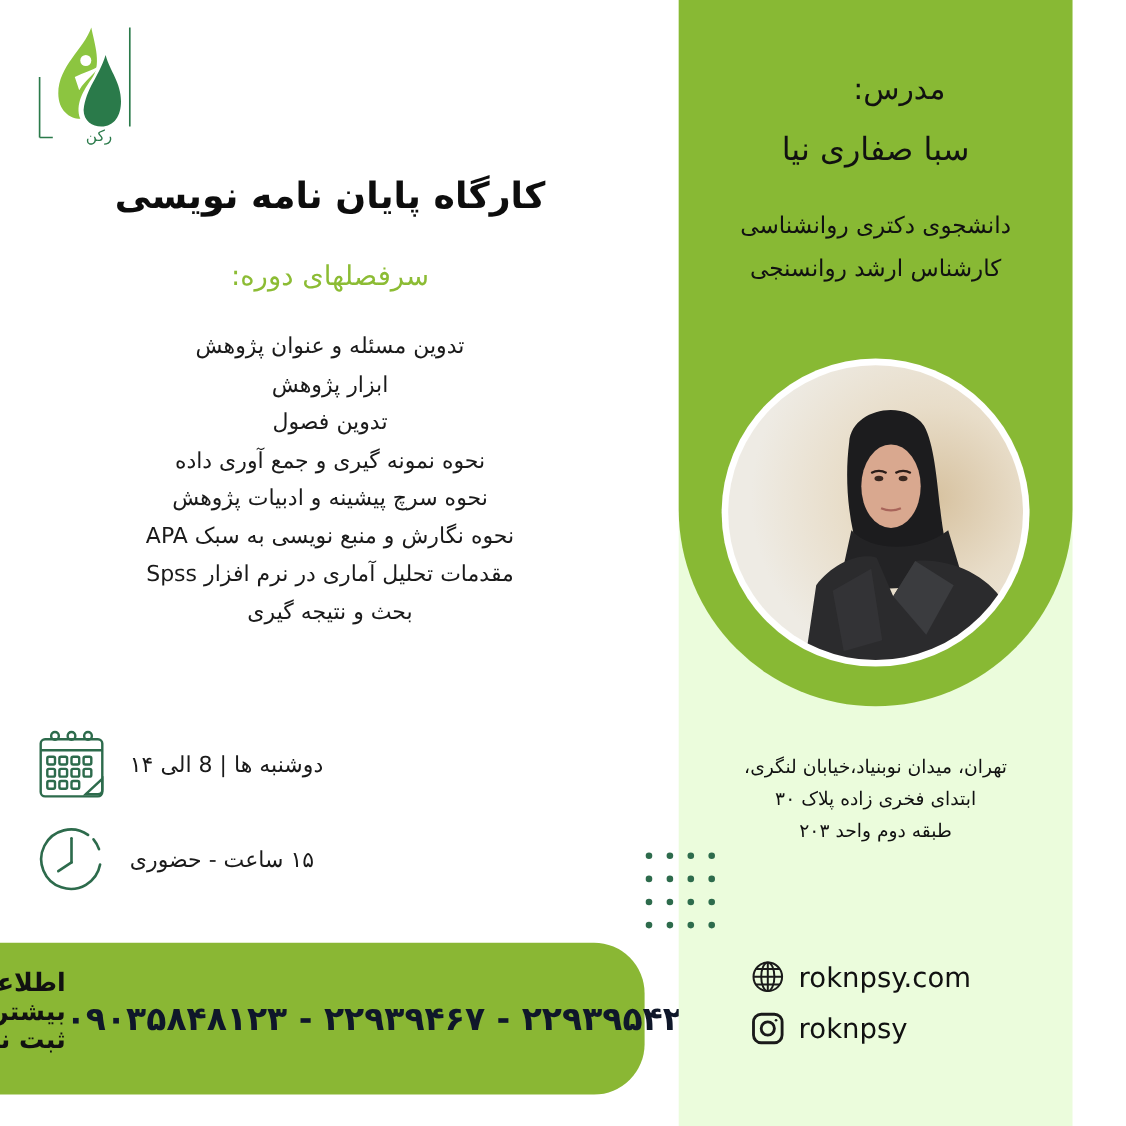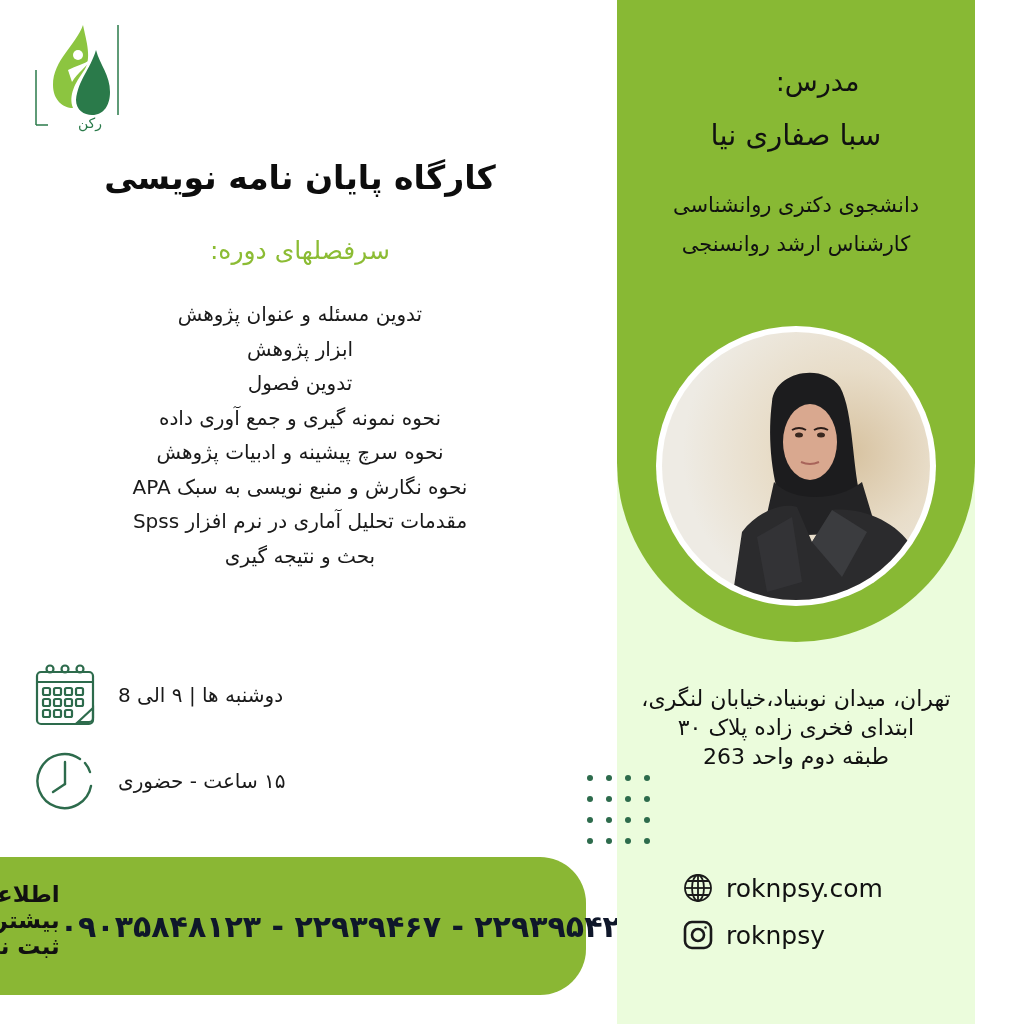--- a/index.html
+++ b/index.html
@@ -74,21 +74,21 @@
     .photo {
       position: absolute; left: 6px; top: 6px; width: 268px; height: 268px;
       border-radius: 50%; overflow: hidden;
       background: radial-gradient(circle at 70% 45%, #d7c2a0 0%, #e8ddc9 35%, #eeebe4 70%);
     }
     .photo svg { width: 100%; height: 100%; display: block; }
 
     .address {
       position: absolute; left: 617px; width: 358px; top: 684px; text-align: center;
     }
-    .address div { font-size: 22px; line-height: 29px; color: #111; white-space: nowrap; }
+    .address div { font-size: 17px; line-height: 29px; color: #111; white-space: nowrap; }
 
     .dots {
       position: absolute; left: 580px; top: 767px; width: 76px; height: 84px;
       display: grid; grid-template-columns: repeat(4, 1fr); grid-template-rows: repeat(4, 1fr);
       align-items: center; justify-items: center;
     }
     .dots span { width: 6px; height: 6px; border-radius: 50%; background: #2d6b4c; display: block; }
 
     .social {
       position: absolute; left: 682px; display: flex; align-items: center; direction: ltr;
@@ -141,21 +141,21 @@
       <rect x="42" y="26" width="7" height="7" rx="1.5"></rect>
     <rect x="9" y="37" width="7" height="7" rx="1.5"></rect>
       <rect x="20" y="37" width="7" height="7" rx="1.5"></rect>
       <rect x="31" y="37" width="7" height="7" rx="1.5"></rect>
       <rect x="42" y="37" width="7" height="7" rx="1.5"></rect>
     <rect x="9" y="48" width="7" height="7" rx="1.5"></rect>
       <rect x="20" y="48" width="7" height="7" rx="1.5"></rect>
       <rect x="31" y="48" width="7" height="7" rx="1.5"></rect>
     <path d="M44 60 L59 46 L59 56 Q59 60 55 60 Z"></path>
   </svg>
-  <span class="text rtl">دوشنبه ها | ۹ الی 8</span>
+  <span class="text rtl">دوشنبه ها | 8 الی ۱۴</span>
 </div>
 
 <div class="info-row row-duration">
   <svg class="icon" viewBox="0 0 62 66" fill="none" stroke="#2d6b4c" stroke-width="2.4" stroke-linecap="round">
     <path d="M57 38 A27 27 0 1 1 46 11"></path>
     <path d="M51 15 A27 27 0 0 1 56 24"></path>
     <line x1="31" y1="14" x2="31" y2="36"></line>
     <line x1="31" y1="36" x2="19" y2="44"></line>
   </svg>
   <span class="text rtl">۱۵ ساعت - حضوری</span>
@@ -192,21 +192,21 @@
       <path d="M70 268 L80 200 C95 180, 120 170, 135 175 L150 210 L170 178 C200 175, 235 190, 250 215 L258 268 Z" fill="#2b2b2d"></path>
       <path d="M150 210 L170 178 L205 200 L180 245 Z" fill="#3b3c3f"></path>
       <path d="M95 205 L130 185 L140 250 L105 260 Z" fill="#333336"></path>
     </svg>
   </div>
 </div>
 
 <div class="address rtl">
   <div>تهران، میدان نوبنیاد،خیابان لنگری،</div>
   <div>ابتدای فخری زاده پلاک ۳۰</div>
-  <div>طبقه دوم واحد 263</div>
+  <div>طبقه دوم واحد ۲۰۳</div>
 </div>
 
 <div class="dots">
   <span></span>
     <span></span>
     <span></span>
     <span></span>
   <span></span>
     <span></span>
     <span></span>

